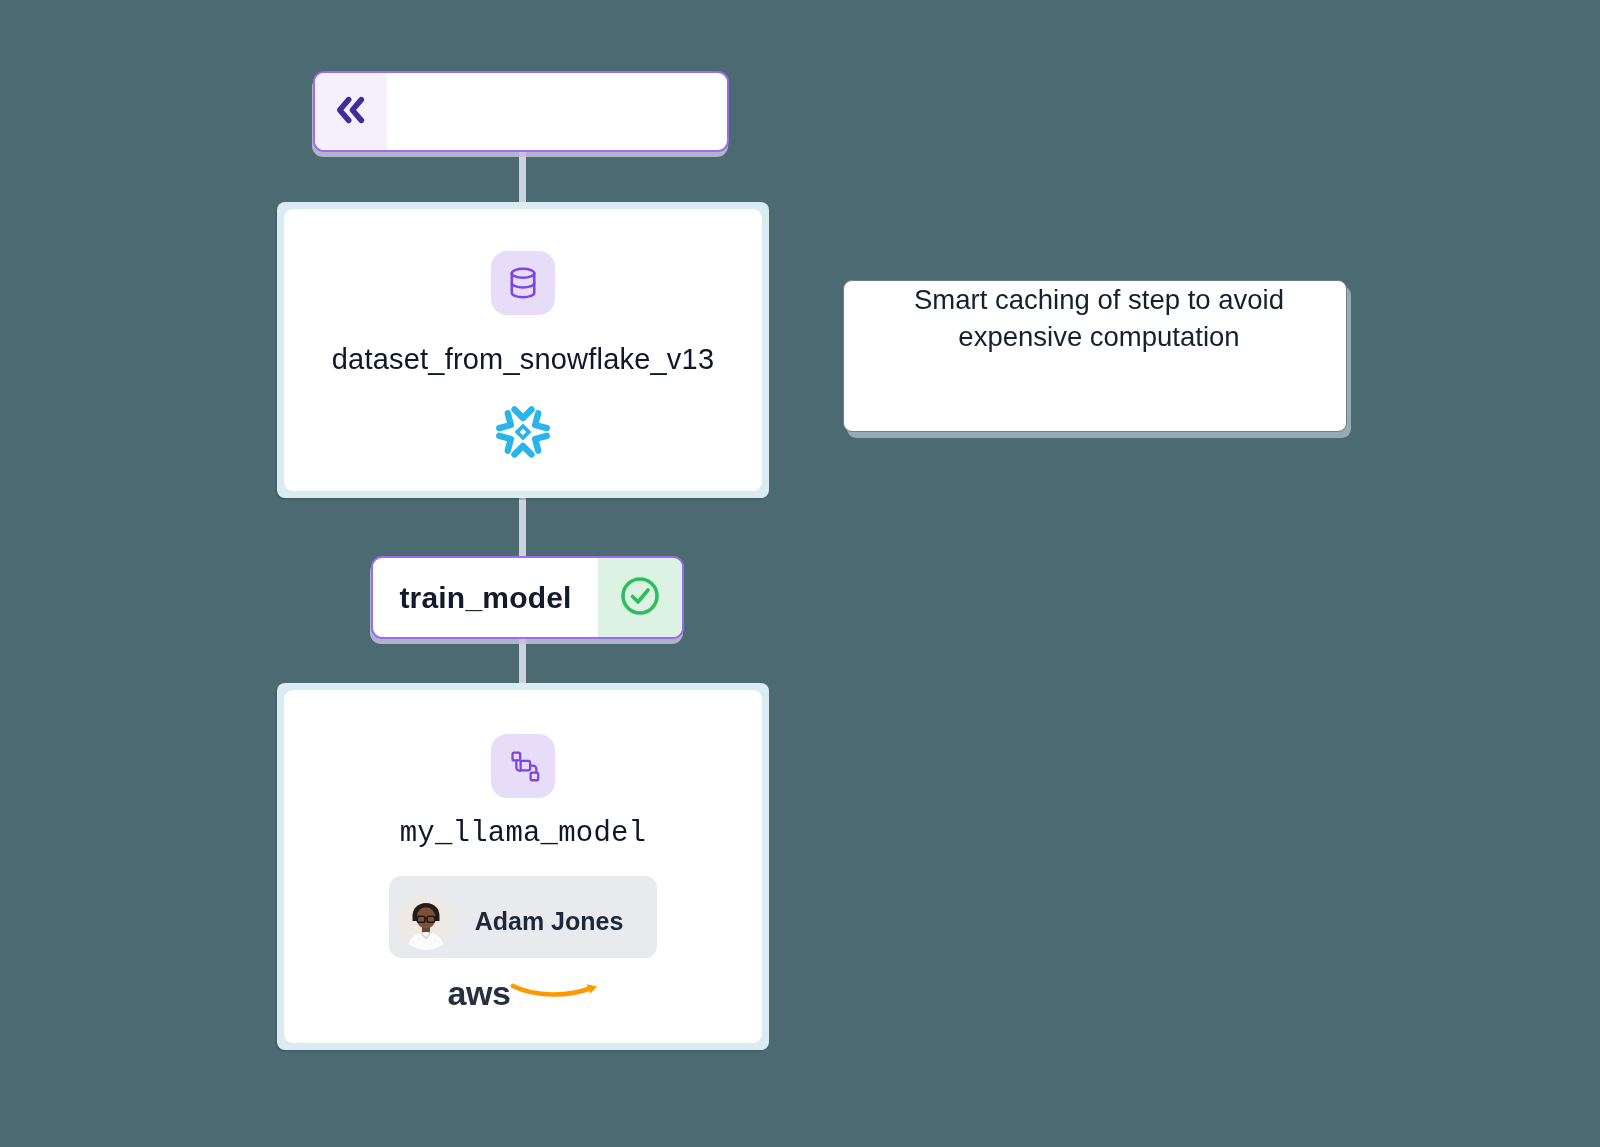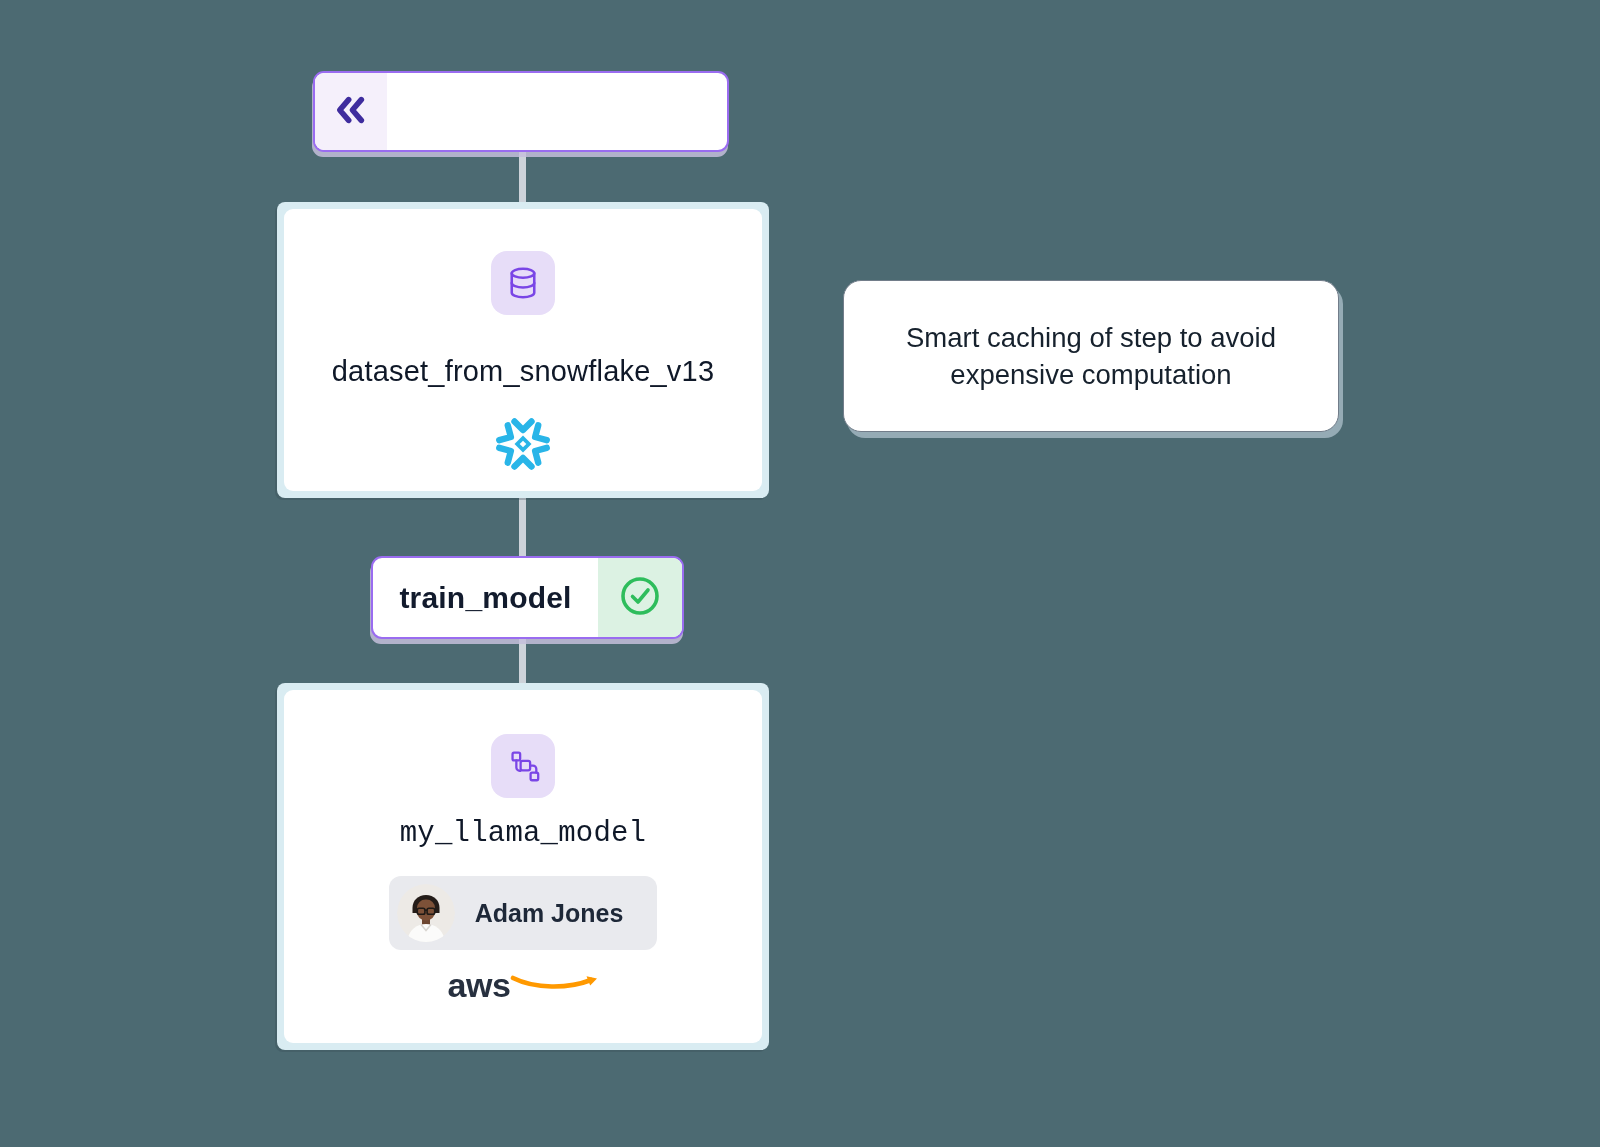--- a/index.html
+++ b/index.html
@@ -26,36 +26,36 @@
              box-shadow:-2px 2px 0 rgba(52,74,84,.30);}
   #card-dataset{left:277px;top:202px;width:478px;height:282px;}
   #card-model{left:277px;top:683px;width:478px;height:353px;}
   .card{width:100%;height:100%;background:#fff;border-radius:9px;display:flex;
         flex-direction:column;align-items:center;}
   .type-icon{width:64px;height:64px;border-radius:16px;background:#e7ddf8;
              display:flex;align-items:center;justify-content:center;}
   #card-dataset .type-icon{margin-top:42px;}
   #card-model .type-icon{margin-top:44px;}
   .card-title{font-size:29px;font-weight:500;color:#0f1828;letter-spacing:.2px;}
-  #card-dataset .card-title{margin-top:40px;}
+  #card-dataset .card-title{margin-top:28px;}
   #card-model .card-title{margin-top:19px;font-family:Liberation Mono, monospace;}
   .snowflake{margin-top:24px;line-height:0;}
 
   .owner-chip{margin-top:26px;display:flex;align-items:center;background:#e9eaee;
-              border-radius:12px;height:74px;padding:0 34px 0 8px;gap:20px;}
+              border-radius:12px;height:74px;padding:8px 34px 0 8px;gap:20px;}
   .owner-name{font-size:25px;font-weight:600;color:#1e2838;}
 
   .aws{margin-top:18px;display:flex;align-items:center;}
   .aws-text{font-size:34px;font-weight:700;color:#27303f;letter-spacing:-.5px;line-height:1;}
   .aws-smile{margin-top:-2px;line-height:0;}
 
   
   .note{position:absolute;width:494px;height:150px;background:#fff;
-        border:1.5px solid #727d8a;border-radius:18px;
-        box-shadow:4px 6px 0 #95abb5;display:flex;align-items:center;justify-content:center;z-index:2;}
+        border:1.5px solid #727d8a;border-radius:9px;
+        box-shadow:4px 6px 0 #95abb5;display:flex;align-items:flex-start;justify-content:center;z-index:2;padding-left:8px;}
   #note-caching{left:843px;top:280px;}
   #note-lineage{left:843px;top:806px;}
   .note-text{max-width:452px;text-align:center;font-size:27.5px;font-weight:500;
              color:#16212d;line-height:1.36;}
 </style>
 </head>
 <body>
 
 <div class="stage">
 

